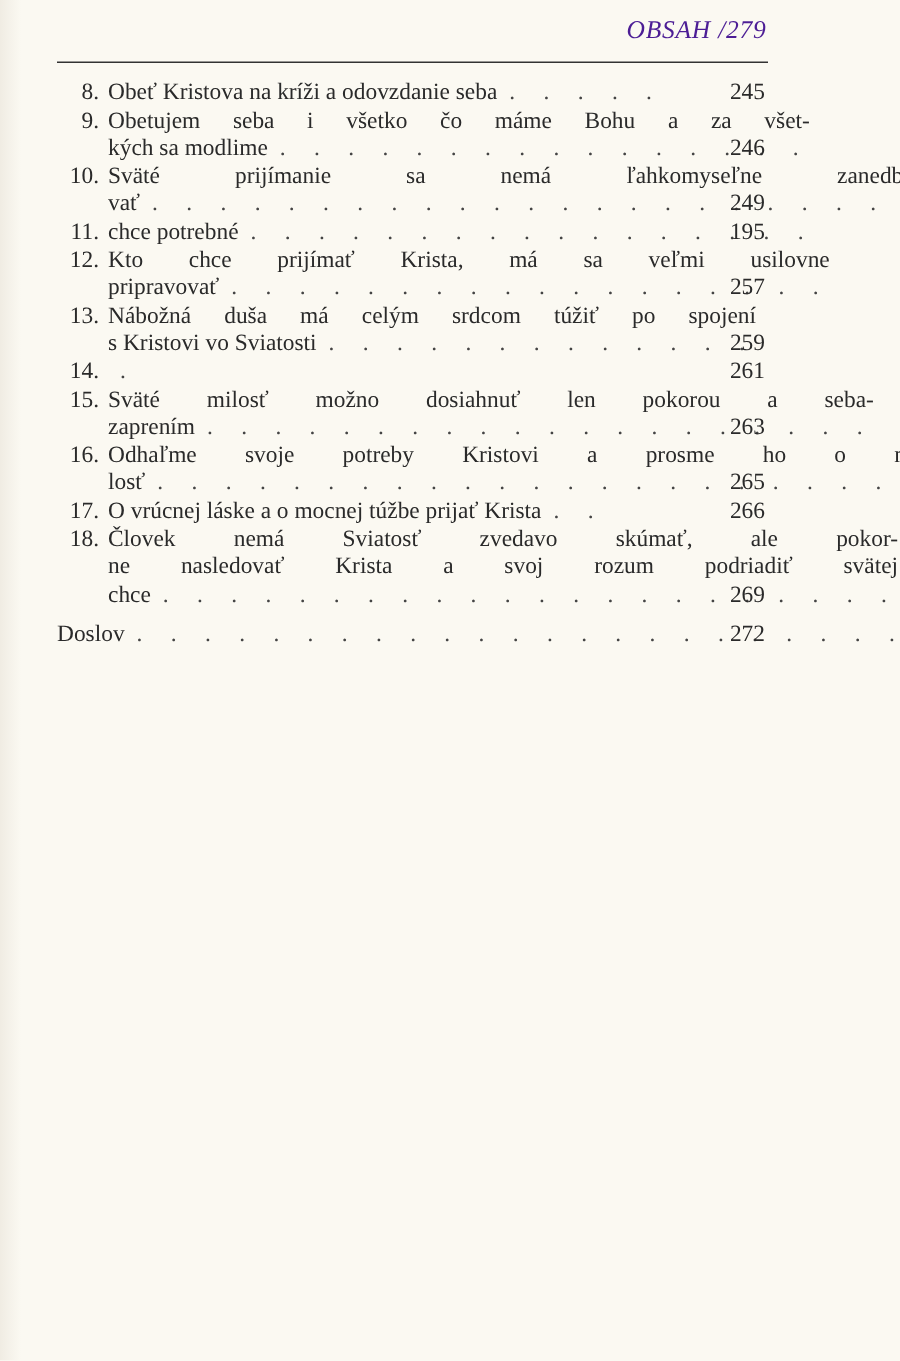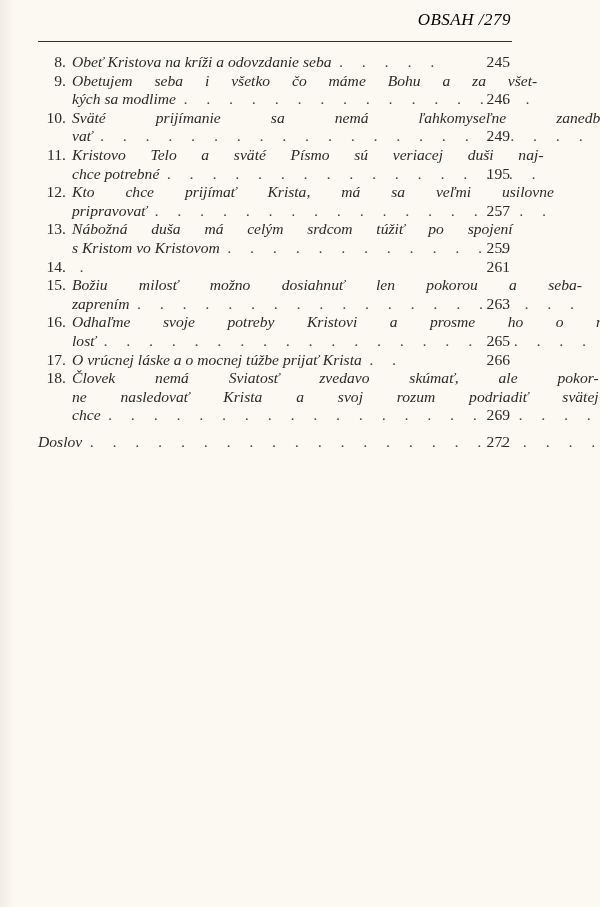--- a/index.html
+++ b/index.html
@@ -21,21 +21,21 @@
     width: 14px;
     background: linear-gradient(to right, #f0ece3, #fbf9f2);
   }
   .running-head {
     position: absolute;
     top: 10px;
     right: 89px;
     font-style: italic;
     font-size: 17px;
     letter-spacing: 0.5px;
-    color: #000000;
+    color: #4c1d95;
   }
   .head-rule {
     position: absolute;
     top: 41px;
     left: 38px;
     width: 474px;
     height: 0;
     border-top: 1.6px solid #333;
   }
   .toc {
@@ -59,21 +59,20 @@
   }
   .body {
     flex: 1;
     padding-right: 44px;
   }
   .line {
     display: block;
     white-space: nowrap;
     text-align: justify;
     text-align-last: justify;
-    font-style: italic;
   }
   .line.last {
     text-align: left;
     text-align-last: left;
     display: flex;
   }
   .line.last .txt {
     flex: 0 0 auto;
   }
   .leader {
@@ -140,21 +139,20 @@
           <span class="txt">vať</span>
           <span class="leader">. . . . . . . . . . . . . . . . . . . . . . .</span>
         </span>
     </div>
     <span class="page">249</span>
   </div>
 
   <div class="entry">
     <span class="num">11.</span>
     <div class="body">
-      <span class="line">Kristovo Telo a sväté Písmo sú veriacej duši naj-</span>
       <span class="line last">
           <span class="txt">chce potrebné</span>
           <span class="leader">. . . . . . . . . . . . . . . . .</span>
         </span>
     </div>
     <span class="page">195</span>
   </div>
 
   <div class="entry">
     <span class="num">12.</span>
@@ -166,41 +164,41 @@
         </span>
     </div>
     <span class="page">257</span>
   </div>
 
   <div class="entry">
     <span class="num">13.</span>
     <div class="body">
       <span class="line">Nábožná duša má celým srdcom túžiť po spojení</span>
       <span class="line last">
-          <span class="txt">s Kristom vo Kristovom</span>
+          <span class="txt">s Kristovi vo Sviatosti</span>
           <span class="leader">. . . . . . . . . . . . .</span>
         </span>
     </div>
     <span class="page">259</span>
   </div>
 
   <div class="entry">
     <span class="num">14.</span>
     <div class="body">
       <span class="line last">
           <span class="leader">.</span>
         </span>
     </div>
     <span class="page">261</span>
   </div>
 
   <div class="entry">
     <span class="num">15.</span>
     <div class="body">
-      <span class="line">Božiu milosť možno dosiahnuť len pokorou a seba-</span>
+      <span class="line">Sväté milosť možno dosiahnuť len pokorou a seba-</span>
       <span class="line last">
           <span class="txt">zaprením</span>
           <span class="leader">. . . . . . . . . . . . . . . . . . . .</span>
         </span>
     </div>
     <span class="page">263</span>
   </div>
 
   <div class="entry">
     <span class="num">16.</span>

